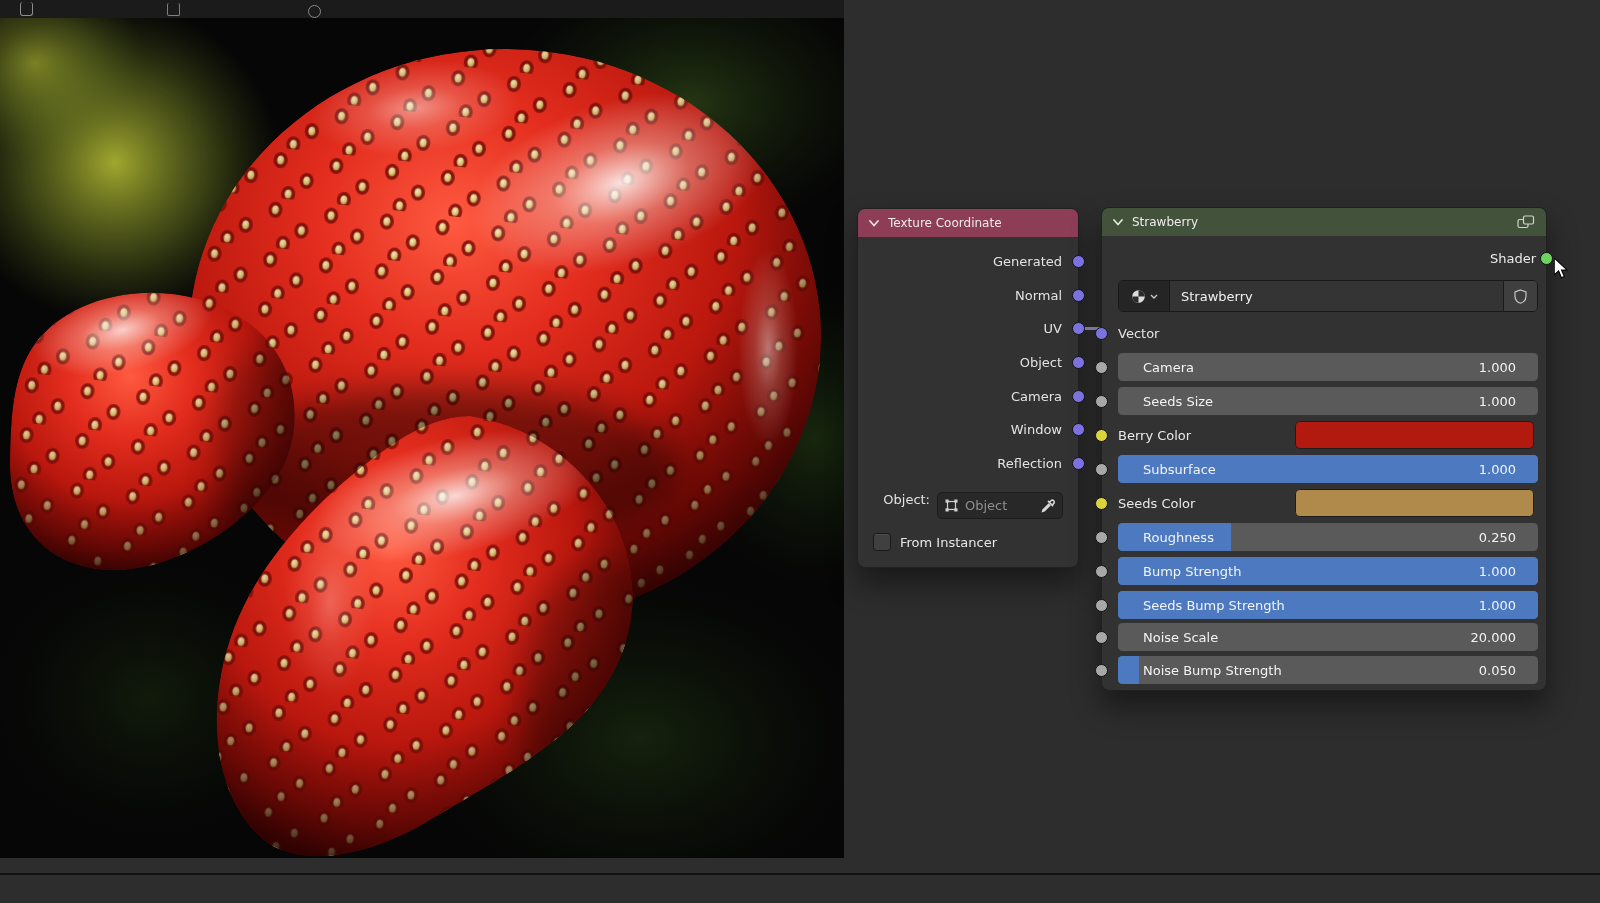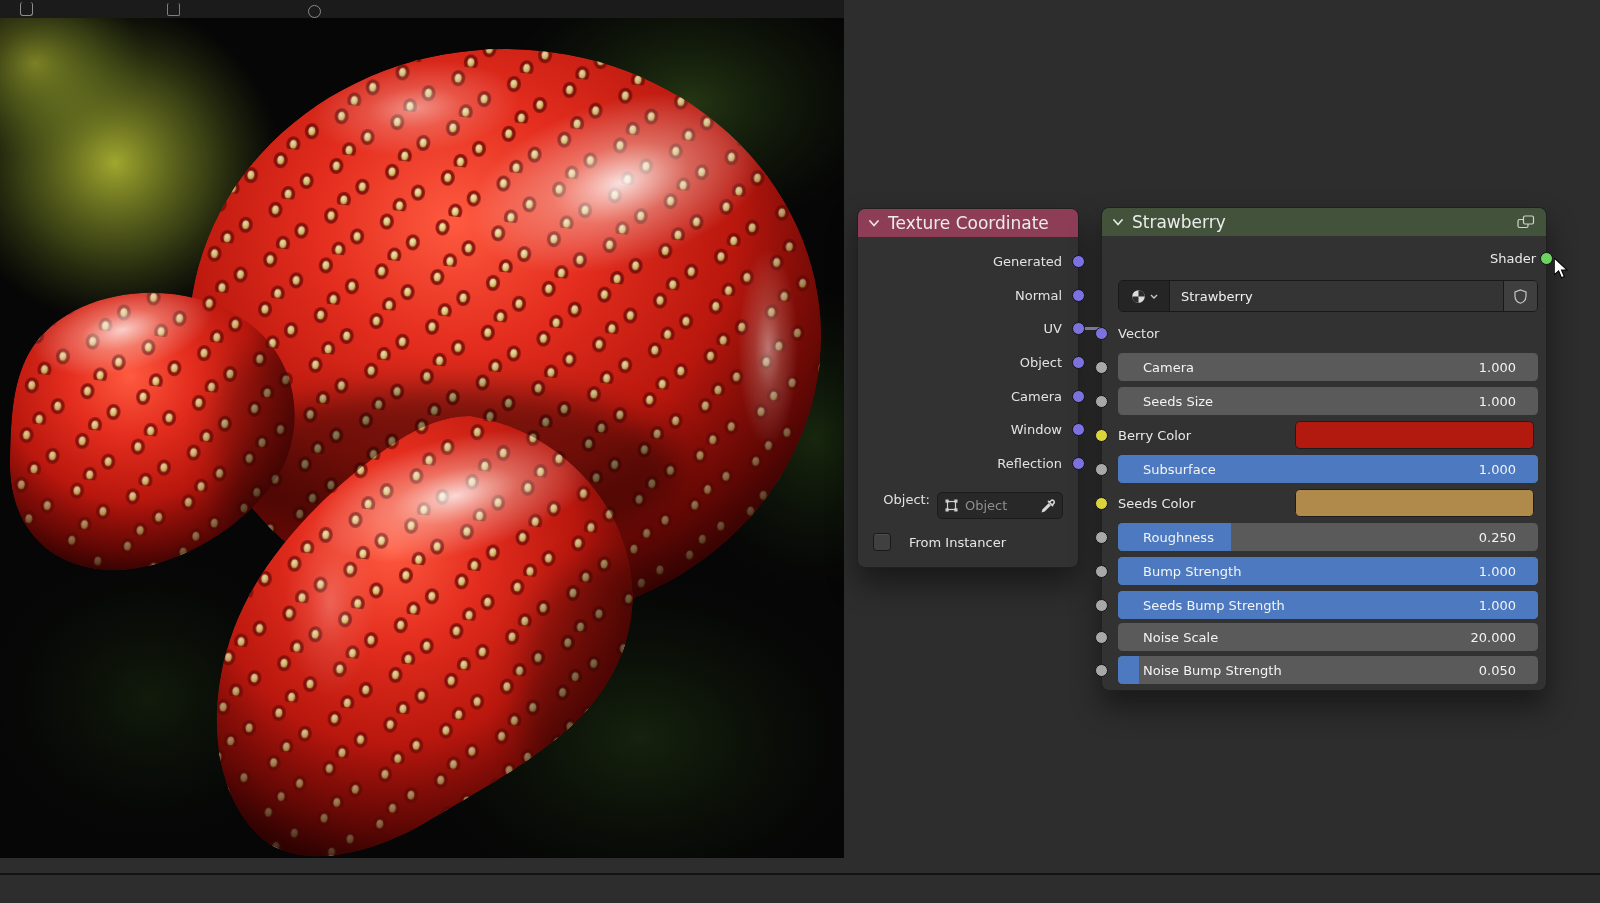--- a/index.html
+++ b/index.html
@@ -22,40 +22,40 @@
   #wire{position:absolute;left:1079px;top:327px;width:24px;height:2.5px;background:#9a93c8;border-radius:2px;}
   
   .node{position:absolute;background:#323232;border:1px solid #202020;border-radius:8px;
         box-shadow:0 16px 30px rgba(0,0,0,.45);}
   #node-texcoord{left:857px;top:208px;width:220px;padding-bottom:14px;}
   #node-strawberry{left:1101px;top:207px;width:444px;padding-bottom:6px;}
   .nheader{height:28px;display:flex;align-items:center;gap:9px;padding:0 11px;
            border-radius:7px 7px 0 0;}
   .nheader.texcoord{background:#8e3d56;}
   .nheader.group{background:#42523b;}
-  .ntitle{font-size:17px;color:#ececec;white-space:nowrap;}
+  .ntitle{font-size:12px;color:#ececec;white-space:nowrap;}
   .hspace{flex:1;}
   
   .socket{position:absolute;width:13px;height:13px;border-radius:50%;
           border:1.5px solid #141414;box-sizing:border-box;top:50%;margin-top:-6.5px;z-index:3;}
   .sock-r{right:-7px;}
   .sock-l{left:-23px;}
   .sock-shader{right:-15px;}
   .vec{background:#7b72e0;}.flt{background:#a8a8a8;}.col{background:#dcd53a;}.shd{background:#6cd35f;}
   
   .outputs{padding-top:8px;}
   .orow{height:33.6px;display:flex;align-items:center;justify-content:flex-end;
         padding-right:16px;position:relative;}
   .olabel{color:#e2e2e2;}
   .objrow{margin-top:12px;height:28px;display:flex;align-items:flex-start;padding:0 15px 0 14px;}
   .objlabel{flex:1;text-align:right;margin-right:7px;color:#e2e2e2;}
   .objselect{width:126px;height:27px;background:#282828;border:1px solid #1b1b1b;border-radius:5px;
              display:flex;align-items:center;padding:0 6px;gap:6px;box-sizing:border-box;}
   .objvalue{color:#8f8f8f;flex:1;}
-  .instrow{margin-top:11px;padding-left:15px;display:flex;align-items:center;gap:18px;height:22px;}
+  .instrow{margin-top:11px;padding-left:15px;display:flex;align-items:center;gap:9px;height:22px;}
   .checkbox{width:16px;height:16px;background:#404040;border:1px solid #181818;border-radius:3.5px;
             box-shadow:inset 0 1px 0 rgba(255,255,255,.07);}
   .cblabel{color:#e6e6e6;}
   
   .shdrow{margin:6px 8px 0 16px;height:32px;display:flex;align-items:center;
           justify-content:flex-end;position:relative;padding-right:2px;color:#eaeaea;}
   .gsel{margin:6px 8px 0 16px;height:30px;display:flex;border:1px solid #191919;
         border-radius:5px;overflow:hidden;}
   .gs-icon{width:50px;background:#252525;display:flex;align-items:center;justify-content:center;
            gap:4px;border-right:1px solid #191919;}

